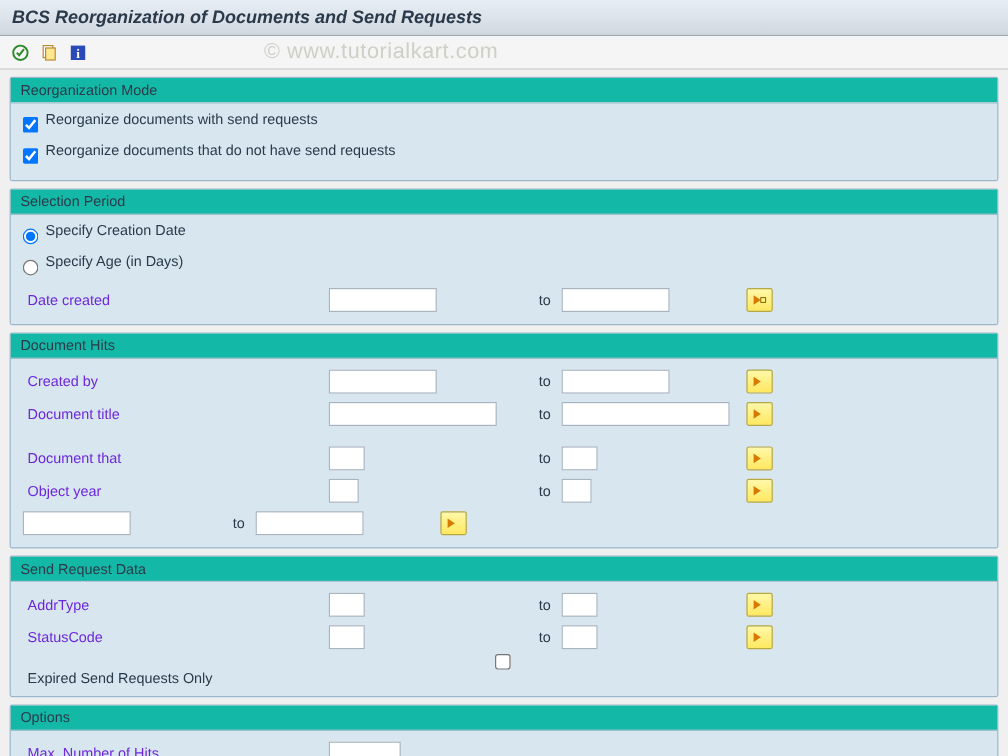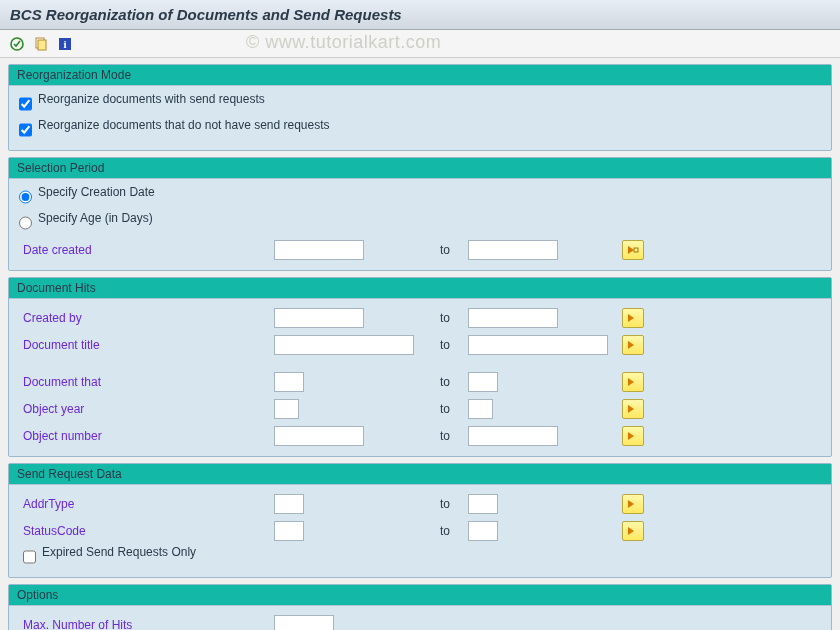--- a/index.html
+++ b/index.html
@@ -87,21 +87,21 @@
       padding: 0 2px;
       font-size: 12px;
     }
     .input-med { width: 90px; }
     .input-wide { width: 140px; }
     .input-small { width: 30px; }
     .input-tiny { width: 25px; }
     .input-num { width: 60px; text-align: right; }
     .to-label {
       width: 44px;
-      text-align: left;
+      text-align: center;
       padding-left: 16px;
       color: #2a3a4a;
     }
     .col-from { width: 150px; display:flex; }
     .col-to { width: 150px; display:flex; }
     .select-btn {
       width: 22px;
       height: 20px;
       background: linear-gradient(to bottom, #fff8a8, #ffe860);
       border: 1px solid #b8a840;
@@ -109,21 +109,21 @@
       display: inline-flex;
       align-items: center;
       justify-content: center;
       cursor: pointer;
       margin-left: 4px;
     }
     .select-btn svg { display:block; }
     .watermark {
       position: absolute;
       top: 32px;
-      left: 246px;
+      left: 220px;
       color: rgba(200,200,190,0.85);
       font-size: 18px;
       letter-spacing: 0.5px;
       pointer-events: none;
     }
     .spacer { height: 10px; }
   </style>
 </head>
 <body>
 
@@ -256,21 +256,20 @@
         <div class="col-to">
             <input class="text-input input-tiny" value="" style="">
           </div>
         <span class="select-btn">
             <svg width="12" height="10" viewBox="0 0 12 10">
               <path d="M1 1 L7 5 L1 9 Z" fill="#d87800"></path>
             </svg>
           </span>
       </div>
       <div class="field-row">
-        <div class="field-label">Object number</div>
         <div class="col-from">
             <input class="text-input input-med" value="" style="">
           </div>
         <div class="to-label">to</div>
         <div class="col-to">
             <input class="text-input input-med" value="" style="">
           </div>
         <span class="select-btn">
             <svg width="12" height="10" viewBox="0 0 12 10">
               <path d="M1 1 L7 5 L1 9 Z" fill="#d87800"></path>
@@ -306,21 +305,21 @@
         <div class="to-label">to</div>
         <div class="col-to">
             <input class="text-input input-small" value="" style="">
           </div>
         <span class="select-btn">
             <svg width="12" height="10" viewBox="0 0 12 10">
               <path d="M1 1 L7 5 L1 9 Z" fill="#d87800"></path>
             </svg>
           </span>
       </div>
-      <div class="row" style="padding-left:4px;">
+      <div class="row" style="padding-left:4px;flex-direction:column;">
         <input type="checkbox" style="">
         <span class="check-label">Expired Send Requests Only</span>
       </div>
     </div>
   </div>
 
   <div class="group">
     <div class="group-title">Options</div>
     <div class="group-body">
       <div class="field-row">

